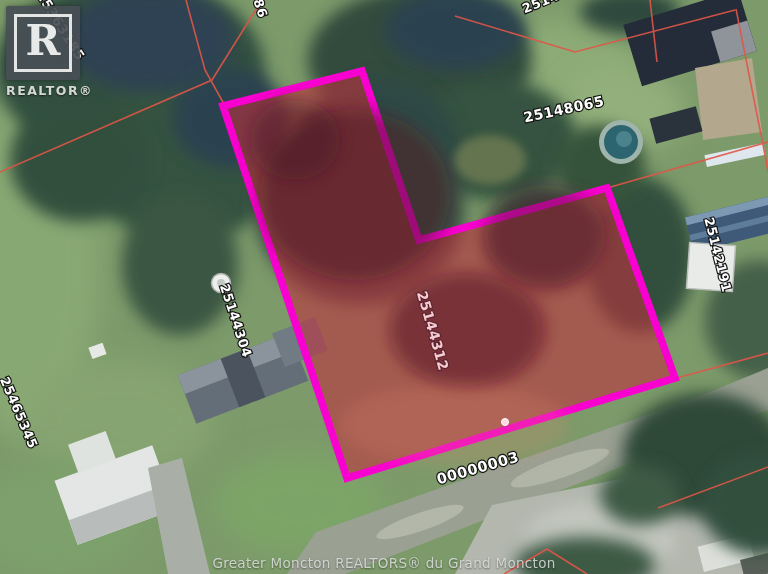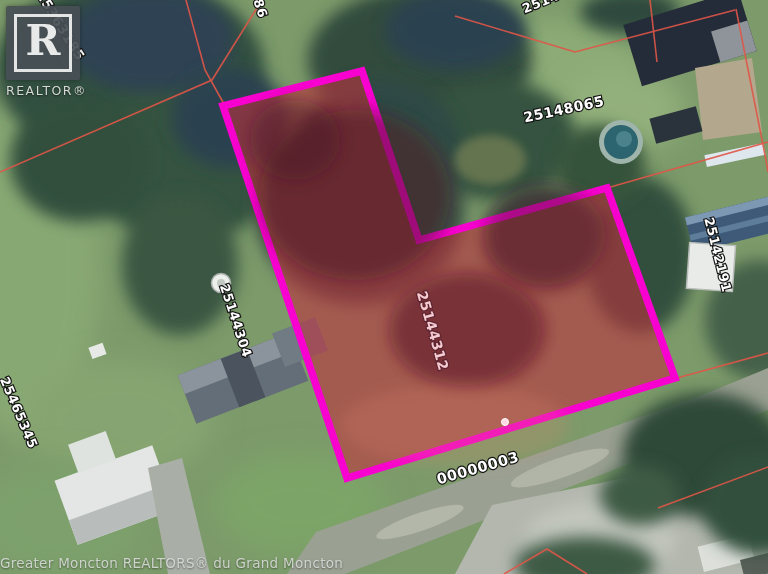--- a/index.html
+++ b/index.html
@@ -25,26 +25,26 @@
   .logo-inner{
     width:52px;height:52px;border:3px solid #e3e5e4;
     display:flex;align-items:center;justify-content:center;
   }
   .logo-r{
     font-family:"DejaVu Serif","Liberation Serif",serif;
     font-weight:bold;font-size:42px;line-height:1;color:#e8eae9;
     transform:translateY(-2px);
   }
   .logo-word{
-    margin-top:3px;color:#d5d8d6;font-size:12.5px;font-weight:normal;
+    margin-top:3px;color:#d5d8d6;font-size:12.5px;font-weight:bold;
     letter-spacing:1.5px;text-shadow:0 1px 2px rgba(0,0,0,0.6);
     white-space:nowrap;
   }
   .attribution{
-    position:absolute;left:0;right:0;bottom:3px;
+    position:absolute;left:0;right:0;bottom:3px;text-align:center;
     color:rgba(222,226,222,0.85);font-size:13.5px;letter-spacing:0.3px;
     text-shadow:0 1px 2px rgba(0,0,0,0.45);z-index:5;
   }
 </style>
 </head>
 <body>
 
 <div class="stage">
 
 <svg width="768" height="574" viewBox="0 0 768 574">

